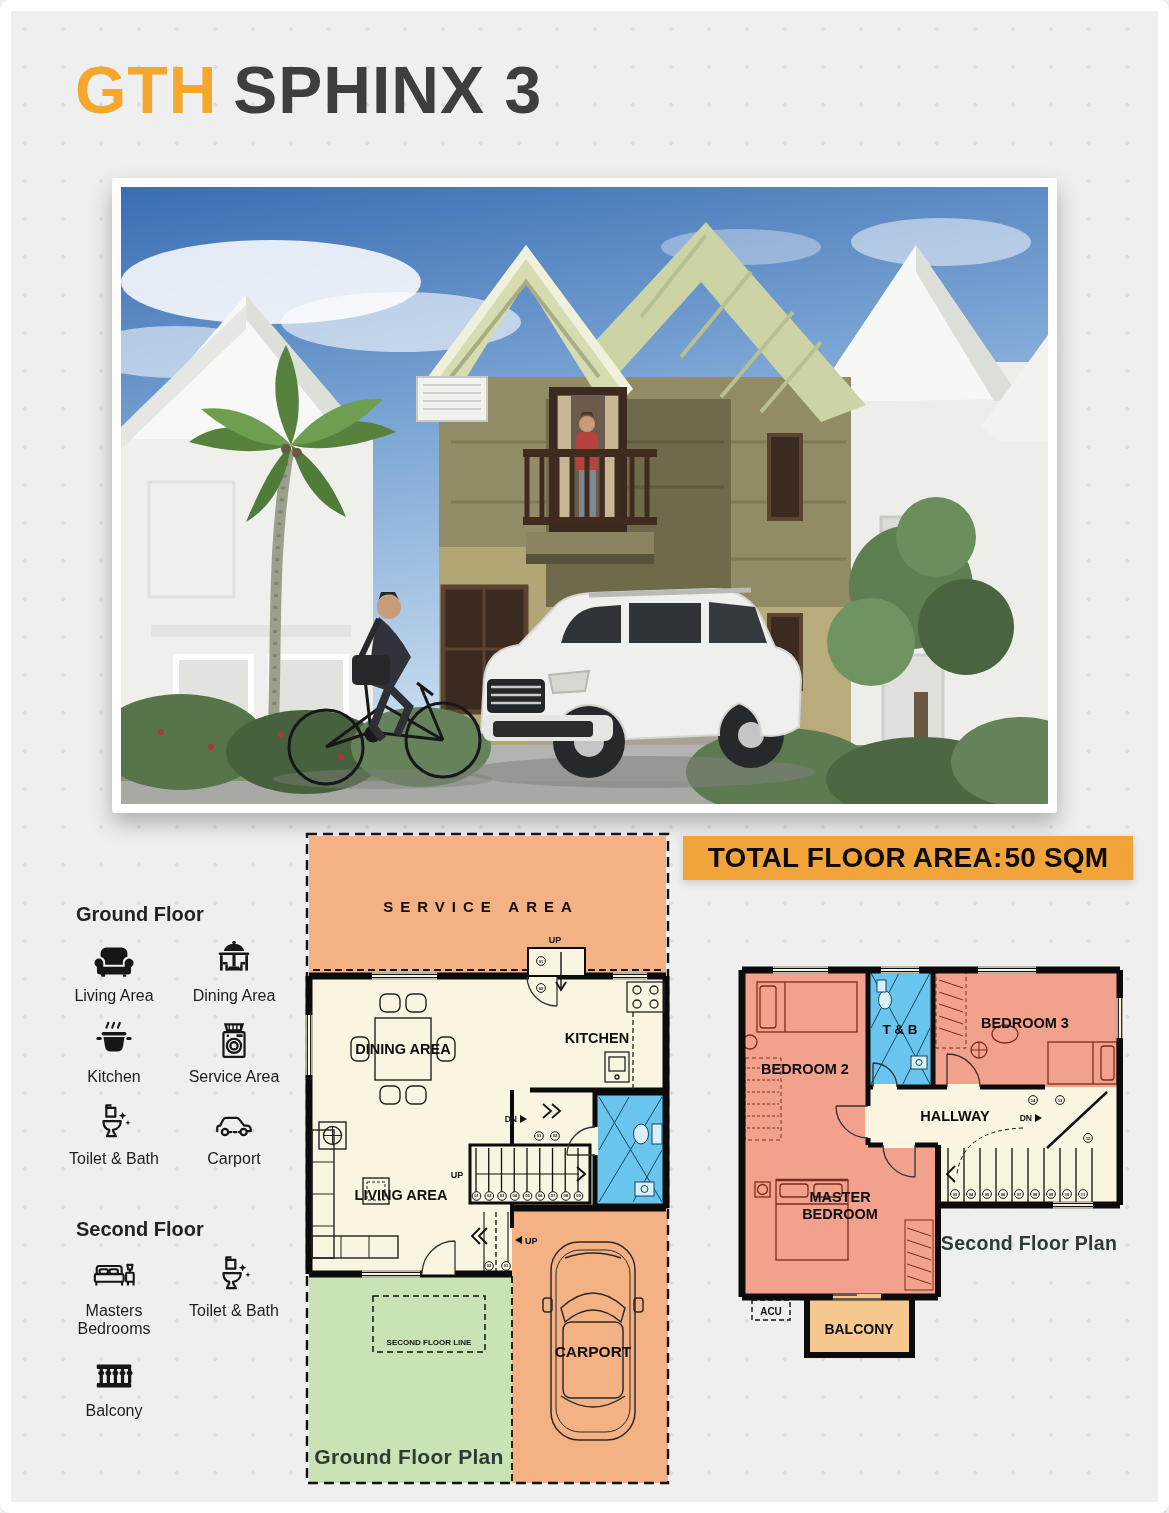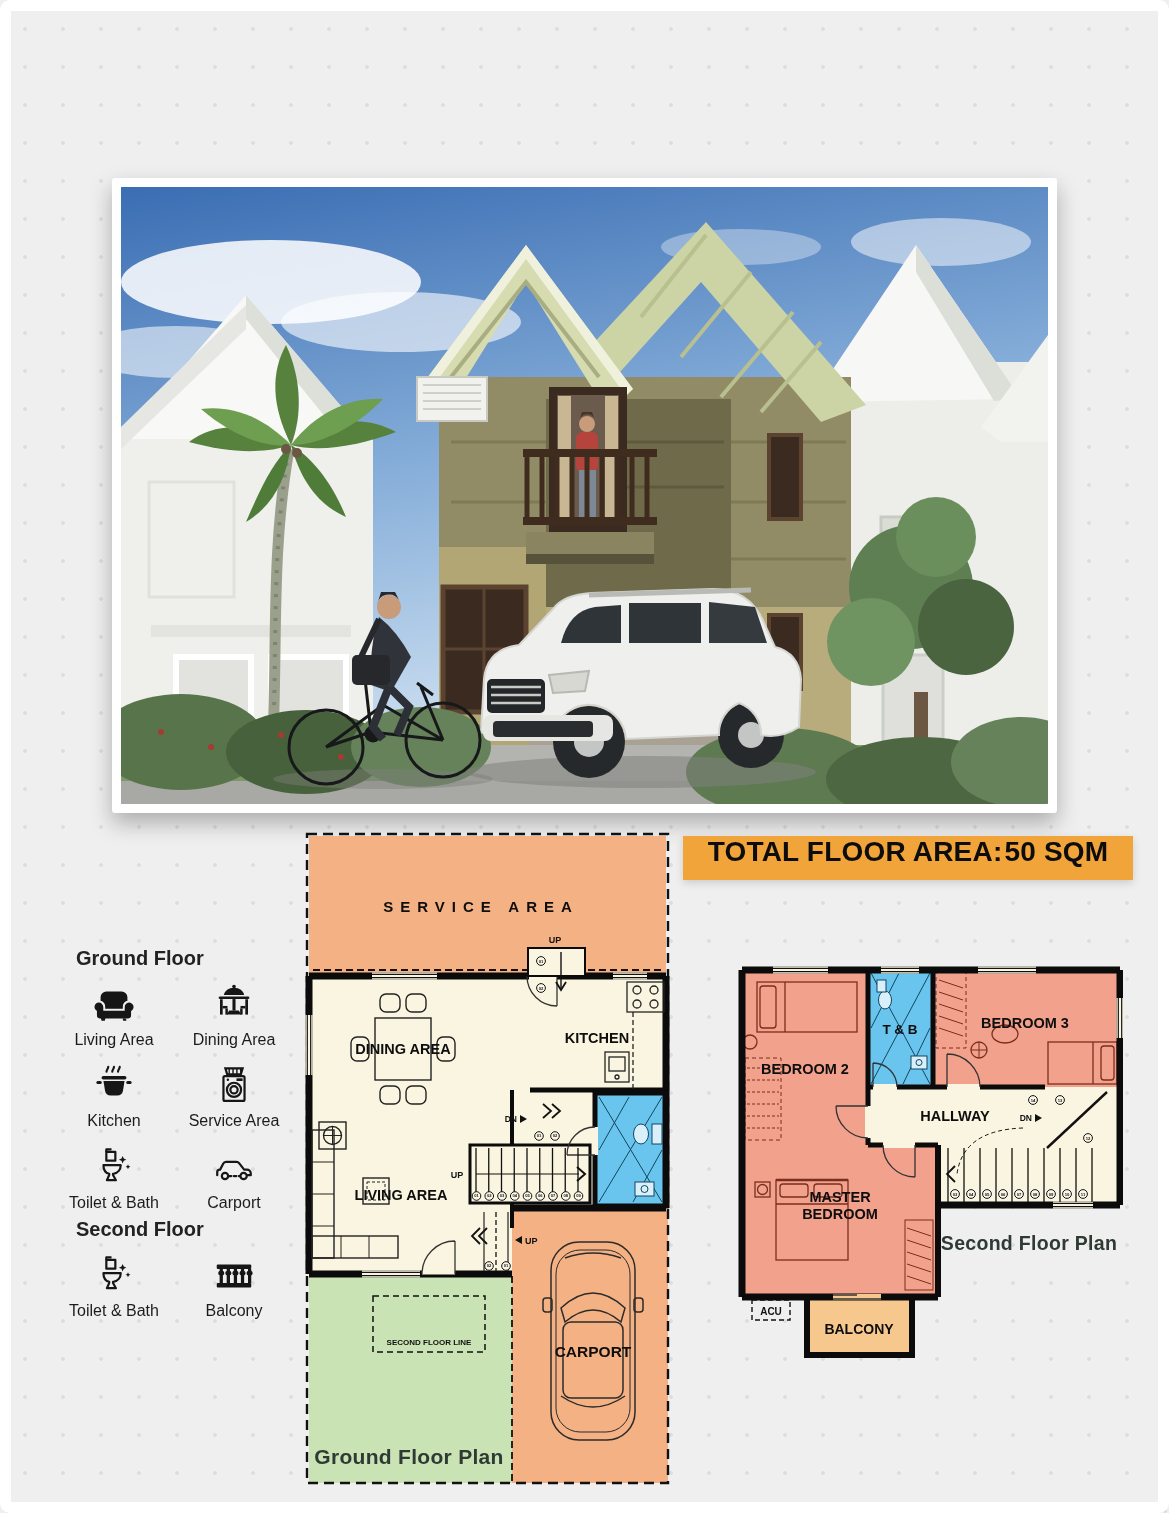--- a/index.html
+++ b/index.html
@@ -11,44 +11,45 @@
   
   .title{position:absolute;left:75px;top:52px;margin:0;font-size:66px;font-weight:800;letter-spacing:1px;white-space:nowrap;}
   .title .brand{color:#f3a72d;margin-right:16px;}
   .title .model{color:#3e3e3e;}
   
   .photo{position:absolute;left:112px;top:178px;width:945px;height:635px;box-sizing:border-box;
     background:#fff;border:9px solid #fff;border-radius:3px;box-shadow:0 10px 22px rgba(0,0,0,.28);}
   .photo svg{display:block;width:100%;height:100%;}
   
   .banner{position:absolute;left:683px;top:836px;width:450px;height:44px;background:#f1a43a;
-    display:flex;align-items:flex-start;justify-content:center;gap:2px;box-shadow:0 3px 8px rgba(0,0,0,.15);}
+    display:flex;align-items:center;justify-content:center;gap:2px;box-shadow:0 3px 8px rgba(0,0,0,.15);}
   .banner span{font-size:28px;font-weight:800;color:#0d0d0d;letter-spacing:.2px;}
   
   .legend{position:absolute;left:58px;width:252px;}
-  .legend-ground{top:947px;}
+  .legend-ground{top:903px;}
   .legend-second{top:1218px;}
   .legend h3{margin:0 0 12px 18px;font-size:20px;font-weight:600;color:#222;}
   .legend .items{display:grid;grid-template-columns:112px 128px;row-gap:14px;justify-items:center;}
   .item{display:flex;flex-direction:column;align-items:center;width:100%;}
   .item svg{width:46px;height:46px;}
   .item .lbl{margin-top:3px;font-size:16px;color:#1c1c1c;text-align:center;line-height:1.15;}
   
   .gplan{position:absolute;left:303px;top:830px;width:369px;height:660px;}
   .splan{position:absolute;left:733px;top:958px;width:390px;height:440px;}
   .gplan svg,.splan svg{display:block;width:100%;height:100%;}
   .gplan text,.splan text{font-family:"Liberation Sans",sans-serif;}
   .roomlbl{font-weight:bold;fill:#0e0e0e;}
   .caption{fill:#2e3a33;font-weight:bold;letter-spacing:.3px;}
 </style>
 </head>
 <body>
 
 <div class="canvas">
 
+  <h1 class="title"><span class="brand">GTH</span><span class="model">SPHINX 3</span></h1>
 
   <div class="photo">
     <svg viewBox="0 0 927 617" preserveAspectRatio="none">
       <defs>
         <linearGradient id="sky" x1="0" y1="0" x2="0.25" y2="1">
           <stop offset="0" stop-color="#3a6db3"></stop>
             <stop offset=".5" stop-color="#86aed9"></stop>
             <stop offset="1" stop-color="#d9e8f5"></stop>
         </linearGradient>
       </defs>
@@ -280,20 +281,33 @@
           <path d="M18.6 32.4h11.7" stroke-dasharray="2.6 2.6"></path>
         </svg>
         <span class="lbl">Carport</span>
       </div>
     </div>
   </div>
 
   <div class="legend legend-second">
     <h3>Second Floor</h3>
     <div class="items">
+      <div class="item">
+        <svg viewBox="0 0 48 44" fill="none" stroke="#161616" stroke-width="2.2" stroke-linejoin="round">
+          <path d="M6 20v-6a2.4 2.4 0 0 1 2.4-2.4h21.2A2.4 2.4 0 0 1 32 14v6"></path>
+          <rect x="9" y="15" width="8.6" height="4.6" rx="1.6"></rect>
+          <rect x="19.4" y="15" width="8.6" height="4.6" rx="1.6"></rect>
+          <rect x="4" y="20" width="30" height="8" rx="1.4"></rect>
+          <path d="M5.6 28v4M32.4 28v4M38.6 28v4M44.4 28v4"></path>
+          <rect x="36.6" y="18.6" width="8" height="9.4" rx="1"></rect>
+          <path d="M40.6 18.6v-3.4"></path>
+          <path d="M37.9 10.4h5.4l-.9 4.8h-3.6z"></path>
+        </svg>
+        <span class="lbl">Masters Bedrooms</span>
+      </div>
       <div class="item">
         <svg viewBox="0 0 48 48" fill="none" stroke="#161616" stroke-width="2.3" stroke-linejoin="round">
           <path d="M16 7.2V4.6h5.4"></path>
           <rect x="16" y="7.2" width="9.4" height="9.2"></rect>
           <path d="M13 21h18c0 4.6-3 8.1-7.4 9l-.6.1v1.2l3 5.4h-9.4l2.4-5.4v-1.3C14.6 29 13 25.4 13 21z"></path>
           <path d="M33 11.4l1.2 2.7 2.7 1.2-2.7 1.2L33 19.2l-1.2-2.7-2.7-1.2 2.7-1.2z" fill="#161616" stroke="none"></path>
           <path d="M38.6 20l.8 1.8 1.8.8-1.8.8-.8 1.8-.8-1.8-1.8-.8 1.8-.8z" fill="#161616" stroke="none"></path>
         </svg>
         <span class="lbl">Toilet &amp; Bath</span>
       </div>

